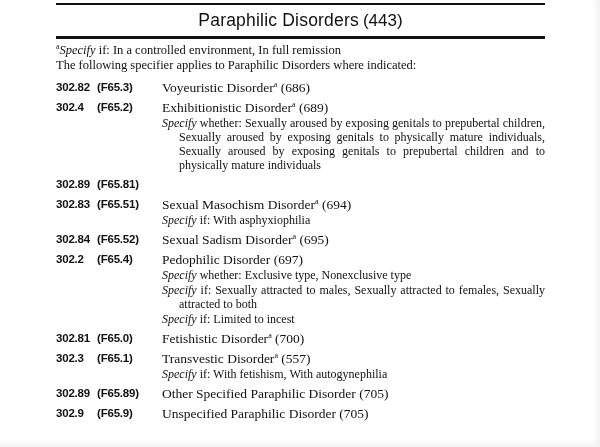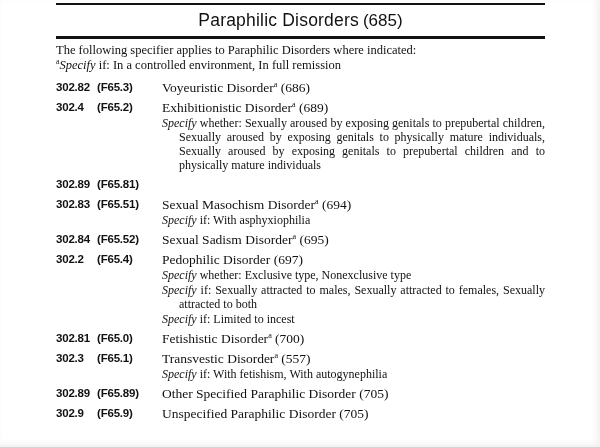--- a/index.html
+++ b/index.html
@@ -54,28 +54,28 @@
 </style>
 </head>
 <body>
 
 <div class="page">
 
   <div class="rule-top"></div>
 
   <div class="title-row">
     <span class="title-main">Paraphilic Disorders</span>
-    <span class="title-page">(685)</span>
+    <span class="title-page">(443)</span>
   </div>
 
   <div class="rule-mid"></div>
 
   <div class="intro">
+    <div><sup class="note-sup">a</sup><span class="it">Specify</span><span> if: In a controlled environment, In full remission</span></div>
     <div>The following specifier applies to Paraphilic Disorders where indicated:</div>
-    <div><sup class="note-sup">a</sup><span class="it">Specify</span><span> if: In a controlled environment, In full remission</span></div>
   </div>
 
   <div class="entries" id="entries">
       <div class="entry">
         <span class="code">302.82</span>
         <span class="icd">(F65.3)</span>
         <div class="entry-body">
           <div class="name"><span>Voyeuristic Disorder</span><sup>a</sup><span> (686)</span></div>
         </div>
       </div>

